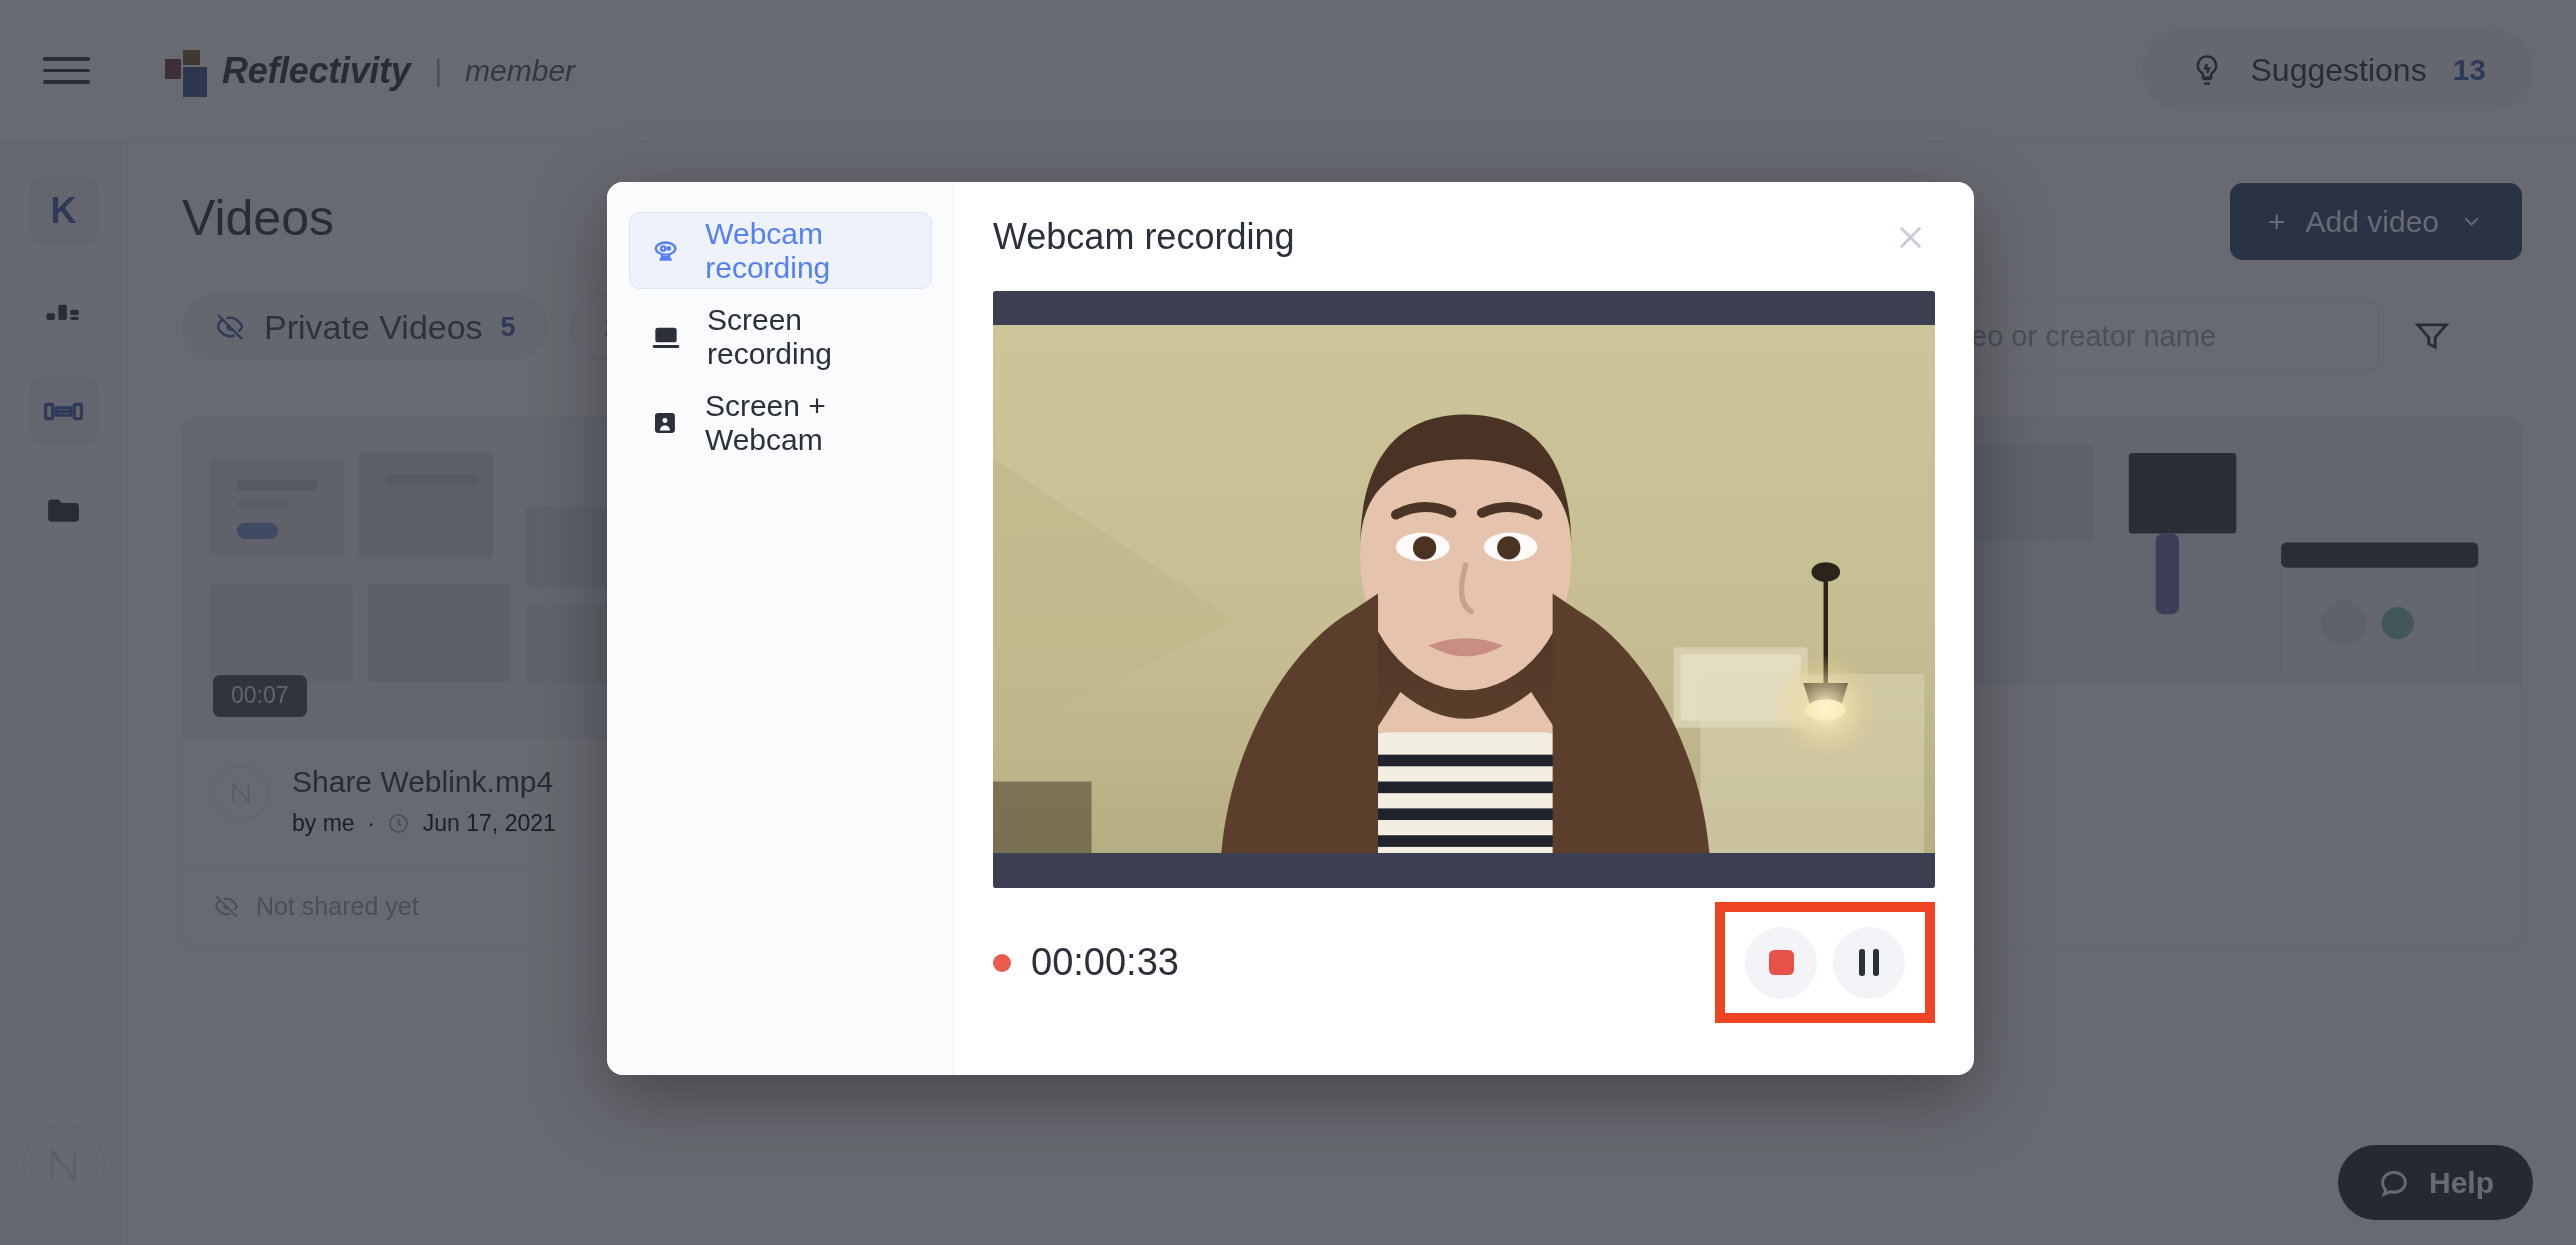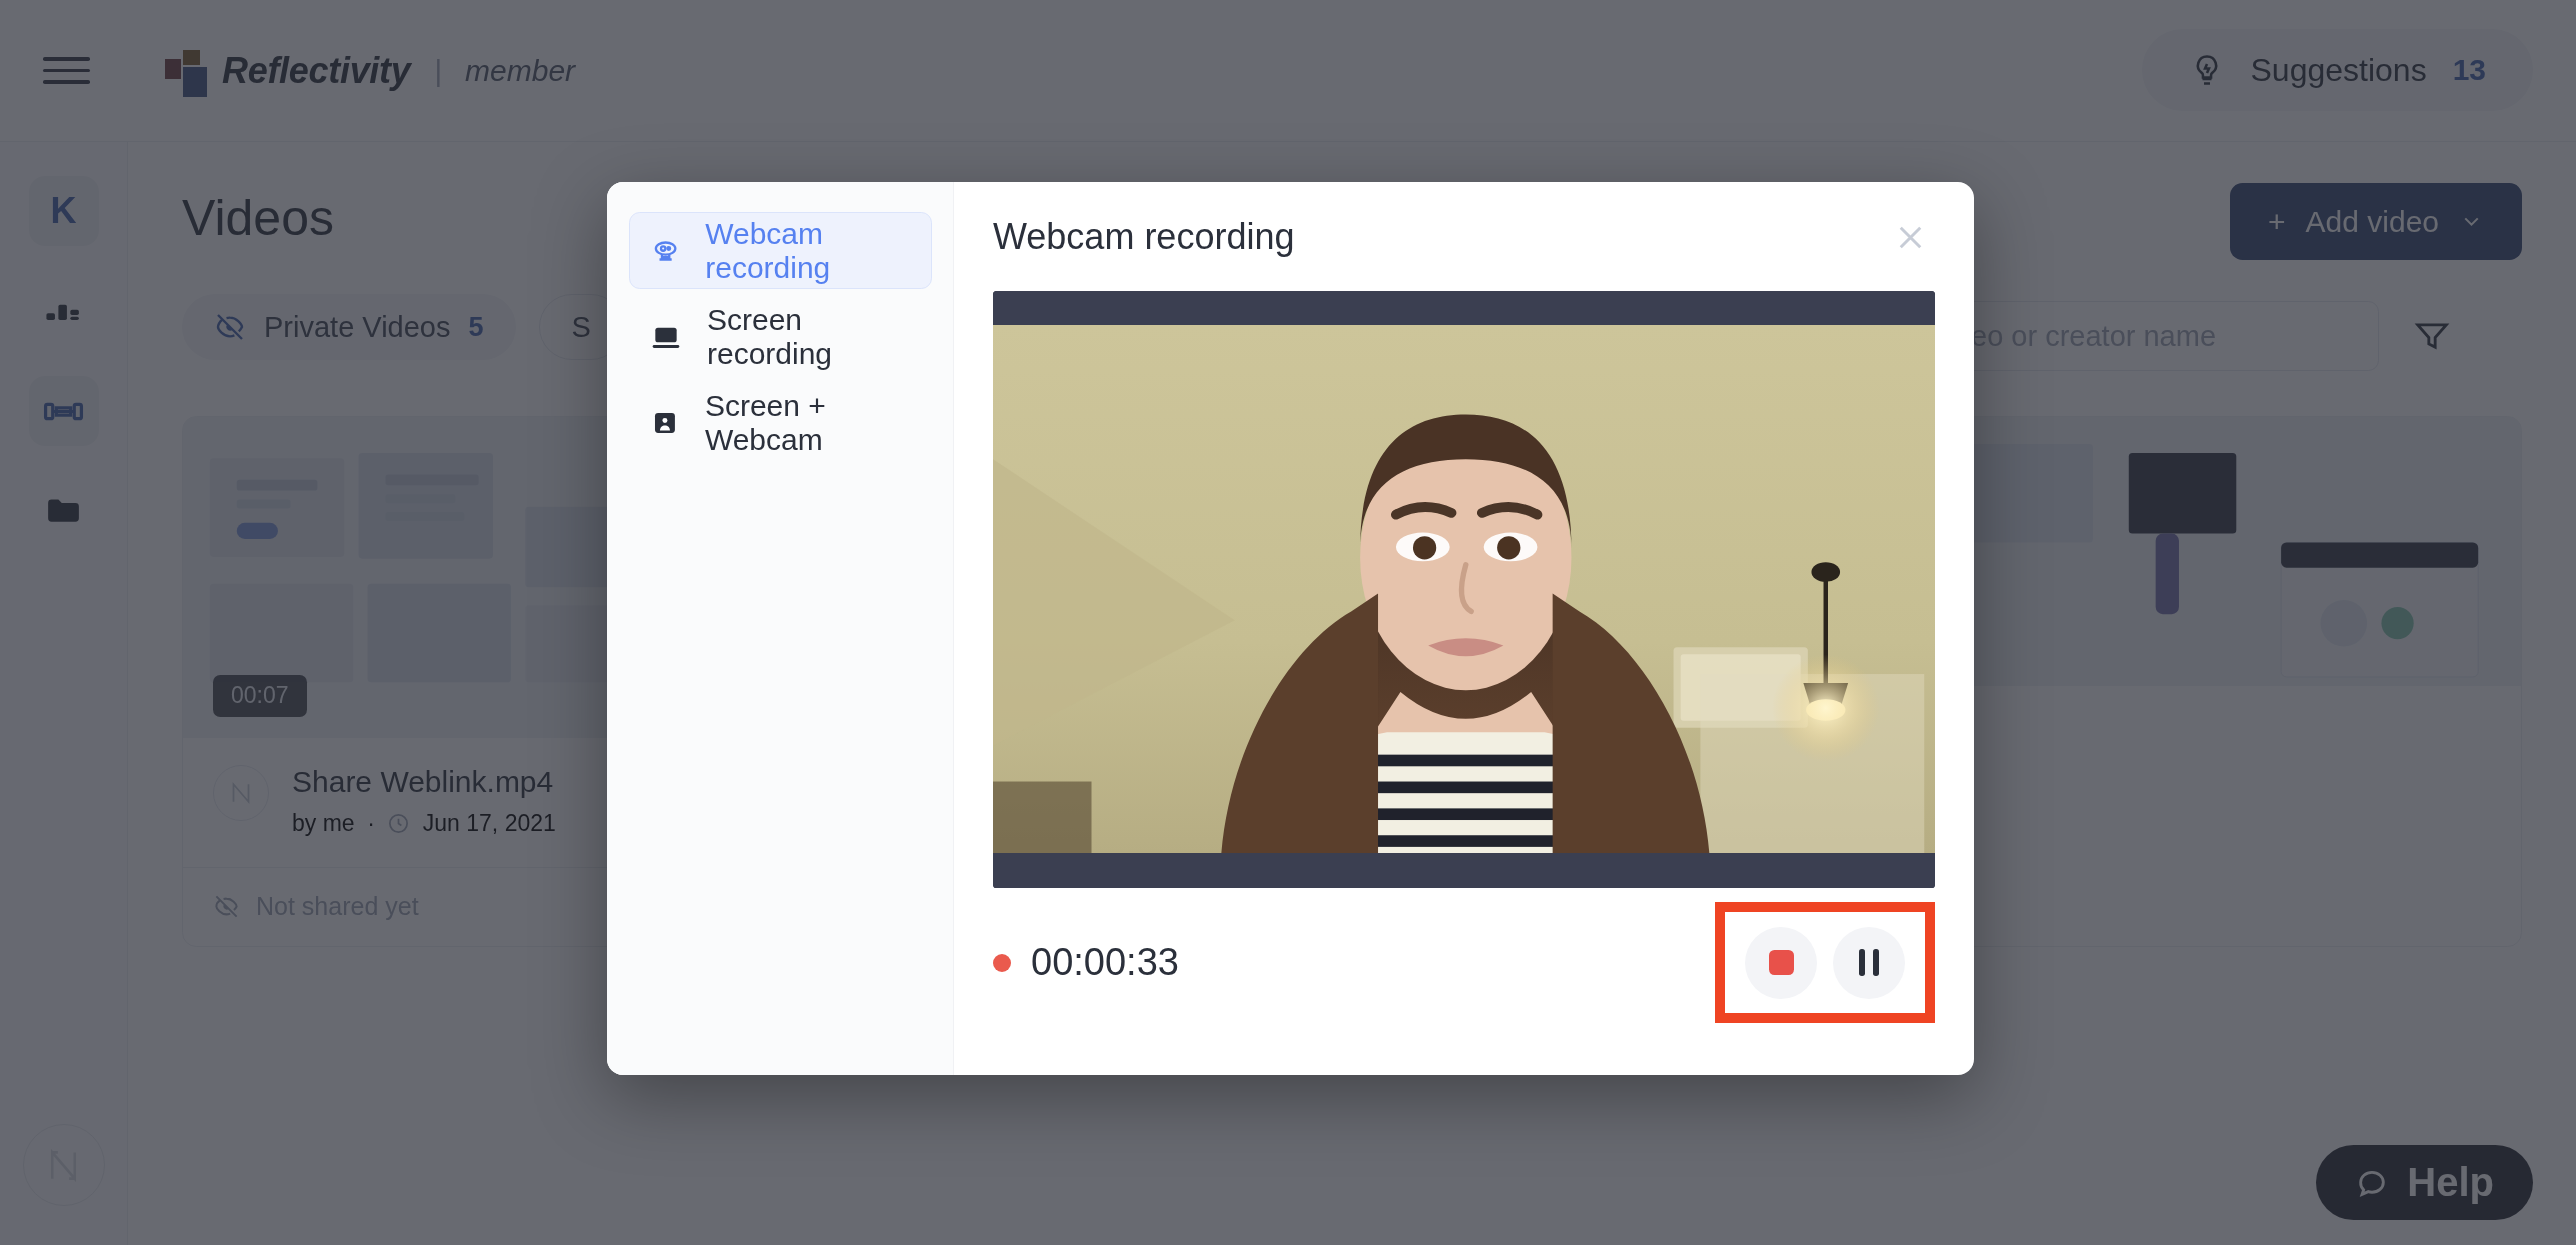--- a/index.html
+++ b/index.html
@@ -52,21 +52,21 @@
     width:82px; height:82px; border-radius:50%; border:1.8px solid #e4e7ed;
     display:flex; align-items:center; justify-content:center; }
 
   .page { position:absolute; left:128px; top:142px; right:0; bottom:0; padding:47px 54px; }
   .page-title { font-size:50px; color:#2b303b; font-weight:400; }
 
   .chiprow { display:flex; align-items:center; margin-top:47px; gap:23px; position:relative; }
   .chip { height:66px; border-radius:33px; display:flex; align-items:center;
     gap:18px; padding:0 32px; background:#f3f5f8; cursor:pointer; }
   .chip.plain { background:transparent; border:0.9px solid #e4e7ed; }
-  .chip-label { font-size:29px; color:#3c4352; }
+  .chip-label { font-size:34px; color:#3c4352; }
   .chip-count { font-size:27px; font-weight:bold; color:#3f5ea8; }
 
   .addvideo {
     position:absolute; right:54px; top:41px; height:77px; border-radius:12.5px;
     background:#2f4370; color:#fff; display:flex; align-items:center; gap:20px;
     padding:0 38px; font-size:30px; cursor:pointer;
   }
   .searchwrap { position:absolute; right:109px; top:159px; display:flex;
     align-items:center; gap:18px; }
   .searchbox { width:573px; height:70px; border-radius:10.7px; border:0.9px solid #e4e7ed;
@@ -88,21 +88,21 @@
   .vtitle { font-size:30px; color:#2b303b; }
   .vsub { font-size:23px; color:#000000; margin-top:10.7px; display:flex; align-items:center; gap:12.5px; }
   .vfoot { margin-top:30px; border-top:0.9px solid #eceef2; padding:23px 30px;
     display:flex; align-items:center; justify-content:space-between; }
   .vshare { display:flex; align-items:center; gap:16px; font-size:25px; color:#9aa2b1; }
   .vactions { display:flex; align-items:center; gap:32px; }
 
   .helpbtn {
     position:absolute; right:43px; bottom:25px; height:75px; border-radius:38px;
     background:#23262f; color:#fff; display:flex; align-items:center; gap:18px;
-    padding:0 39px; font-size:40px; font-weight:bold; cursor:pointer;
+    padding:0 39px; font-size:30px; font-weight:bold; cursor:pointer;
   }
 
   
   #dim { position:absolute; inset:0; background:rgba(40,43,52,.70); }
 
   
   #modal {
     position:absolute; left:607px; top:182px; width:1367px; height:893px;
     background:#ffffff; border-radius:16px; overflow:hidden; display:flex;
     box-shadow:0 21.5px 72px rgba(0,0,0,.35);

